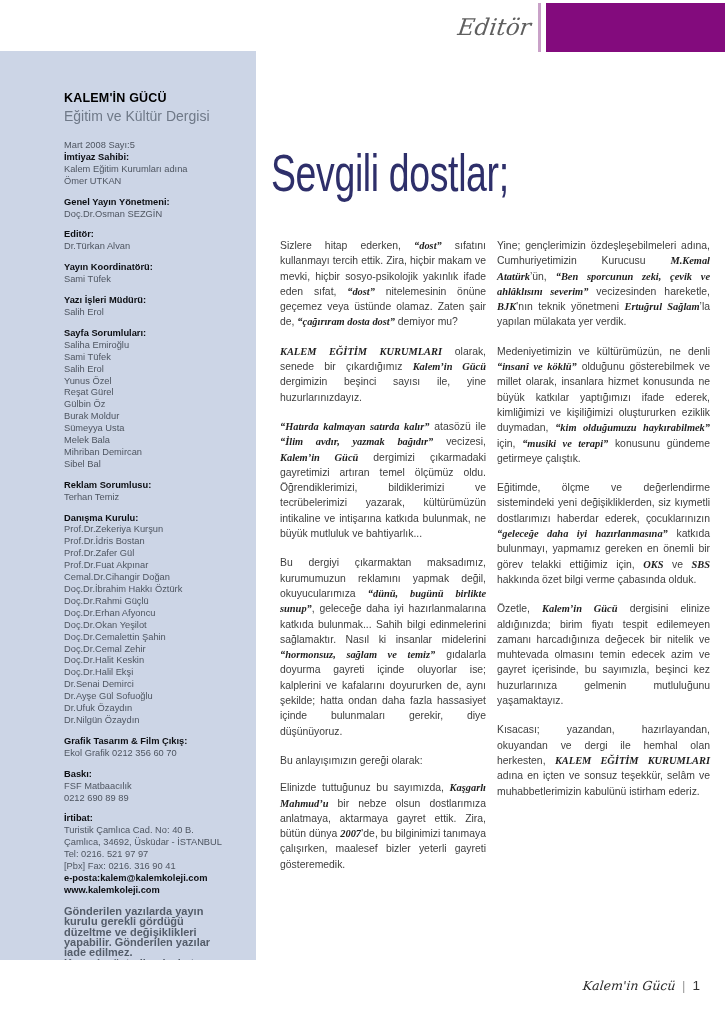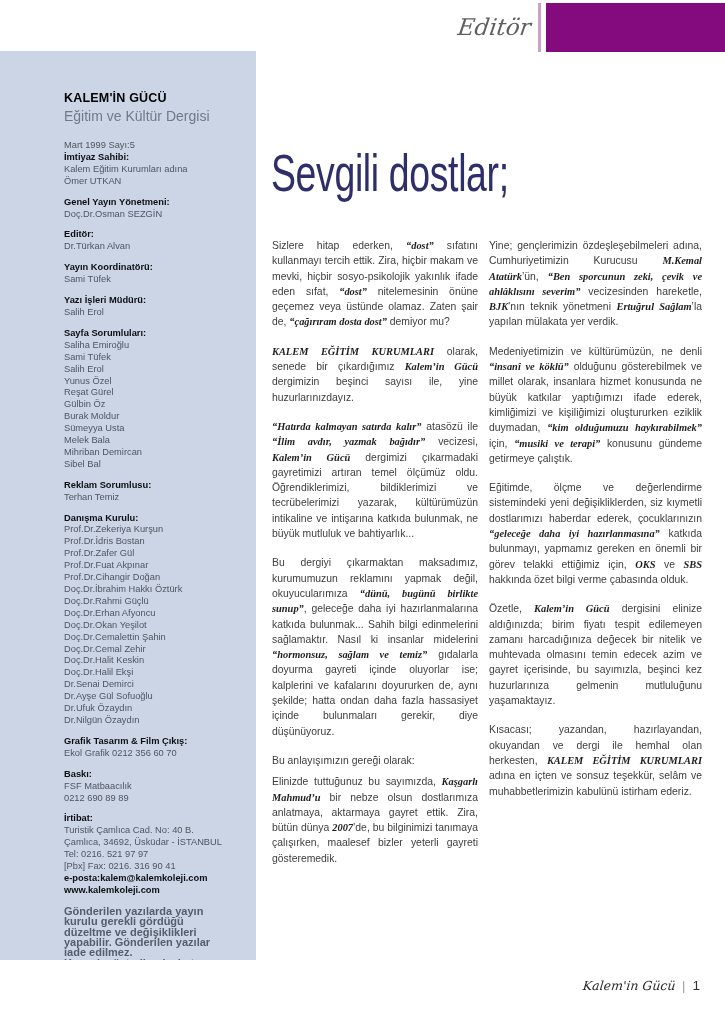--- a/index.html
+++ b/index.html
@@ -41,27 +41,27 @@
   #fineprint{margin-top:9px;}
   .fine{font-size:11px;line-height:10.4px;color:#545d6a;font-weight:bold;}
 
   
   .article-title{
     position:absolute;left:271px;top:143px;
     font-size:52px;font-weight:400;color:var(--navy);
     transform:scaleX(.72);transform-origin:0 50%;
     white-space:nowrap;letter-spacing:-.5px;
   }
-  .cols{position:absolute;left:272px;top:238px;width:430px;display:flex;gap:11px;}
+  .cols{position:absolute;left:280px;top:238px;width:430px;display:flex;gap:11px;}
   .col{text-align:justify;}
   .col-left{width:206px;}
   .col-right{width:213px;}
   .col p{font-size:10.4px;line-height:15.3px;color:#3d3d3d;}
   .col p + p{margin-top:14px;}
-  .col p.tight{margin-top:6px;}
+  .col p.tight{margin-top:12px;}
   .em{font-family:"Liberation Serif",serif;font-weight:700;font-style:italic;color:#1f1f1f;}
 
   
   .page-footer{
     position:absolute;right:25px;bottom:32px;
     display:flex;align-items:center;gap:7px;
   }
   .footer-script{font-family:"DejaVu Serif",serif;font-style:italic;font-size:12.5px;color:#2a2a2a;transform:skewX(-6deg);}
   .footer-sep{color:#9a9a9a;font-size:13px;font-weight:300;}
   .footer-page{font-size:13.5px;color:#333;}
@@ -73,21 +73,21 @@
 
   <span class="editor-script">Editör</span>
   <span class="accent-line"></span>
   <div class="purple-box"></div>
 
   <aside class="masthead">
     <h1>KALEM'İN GÜCÜ</h1>
     <div class="subtitle">Eğitim ve Kültür Dergisi</div>
     <div id="masthead-blocks">
         <div class="block">
-          <div class="line">Mart 1999 Sayı:5</div>
+          <div class="line">Mart 2008 Sayı:5</div>
           <div class="line bold">İmtiyaz Sahibi:</div>
           <div class="line">Kalem Eğitim Kurumları adına</div>
           <div class="line">Ömer UTKAN</div>
         </div>
         <div class="block">
           <div class="line bold">Genel Yayın Yönetmeni:</div>
           <div class="line">Doç.Dr.Osman SEZGİN</div>
         </div>
         <div class="block">
           <div class="line bold">Editör:</div>
@@ -118,21 +118,21 @@
         <div class="block">
           <div class="line bold">Reklam Sorumlusu:</div>
           <div class="line">Terhan Temiz</div>
         </div>
         <div class="block">
           <div class="line bold">Danışma Kurulu:</div>
           <div class="line">Prof.Dr.Zekeriya Kurşun</div>
           <div class="line">Prof.Dr.İdris Bostan</div>
           <div class="line">Prof.Dr.Zafer Gül</div>
           <div class="line">Prof.Dr.Fuat Akpınar</div>
-          <div class="line">Prof.Dr.Cihangir Doğan</div>
+          <div class="line">Cemal.Dr.Cihangir Doğan</div>
           <div class="line">Doç.Dr.İbrahim Hakkı Öztürk</div>
           <div class="line">Doç.Dr.Rahmi Güçlü</div>
           <div class="line">Doç.Dr.Erhan Afyoncu</div>
           <div class="line">Doç.Dr.Okan Yeşilot</div>
           <div class="line">Doç.Dr.Cemalettin Şahin</div>
           <div class="line">Doç.Dr.Cemal Zehir</div>
           <div class="line">Doç.Dr.Halit Keskin</div>
           <div class="line">Doç.Dr.Halil Ekşi</div>
           <div class="line">Dr.Senai Demirci</div>
           <div class="line">Dr.Ayşe Gül Sofuoğlu</div>

